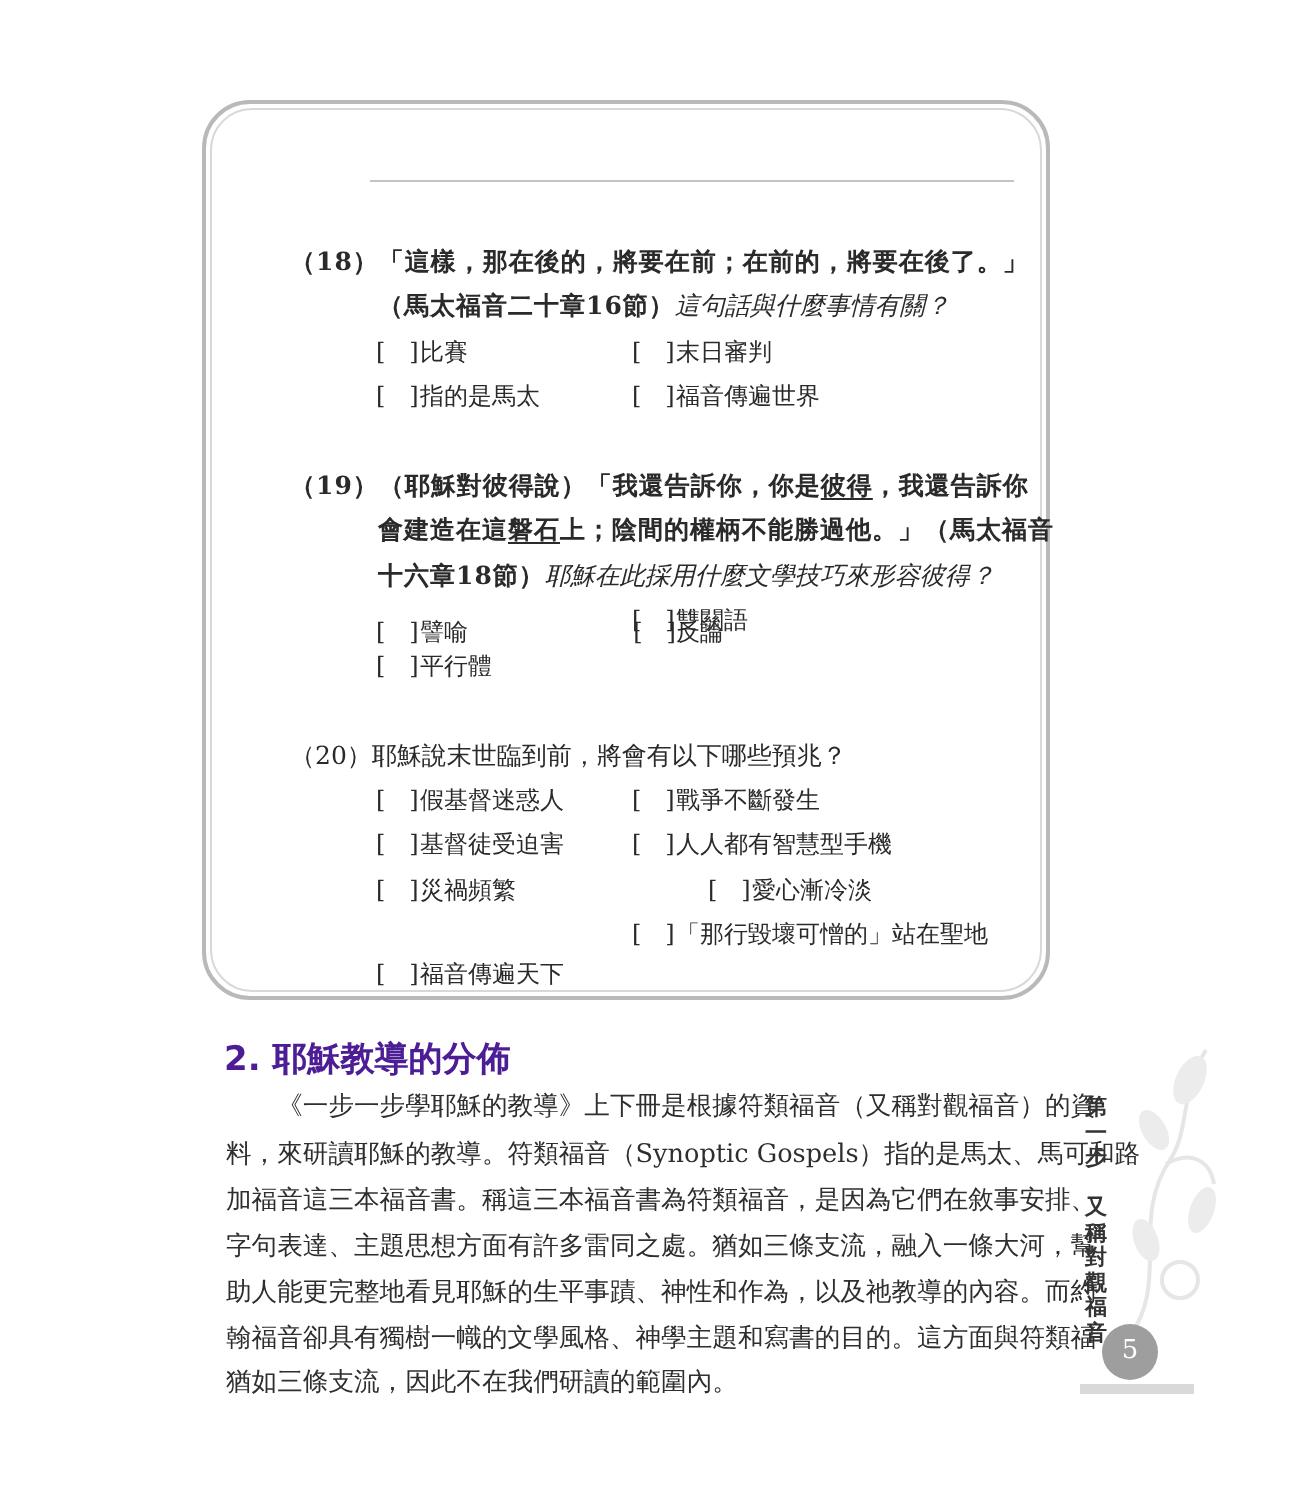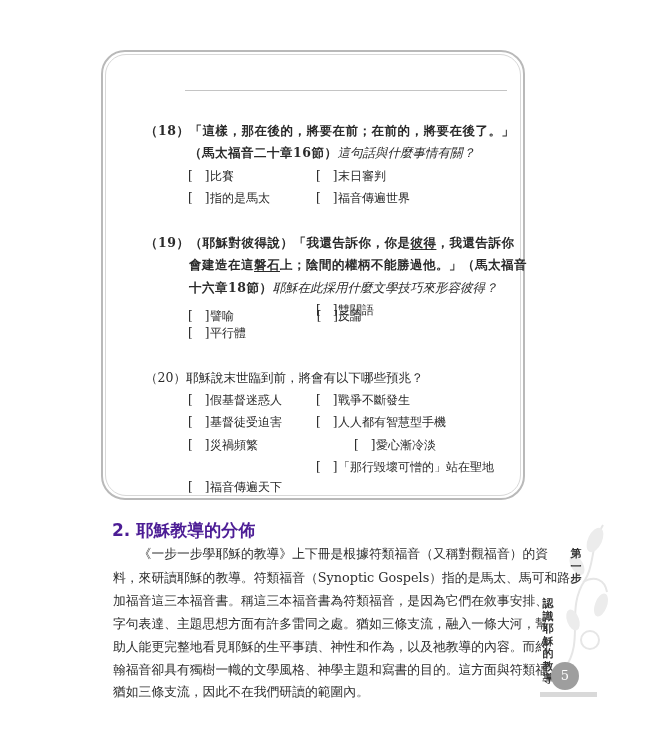--- a/index.html
+++ b/index.html
@@ -90,16 +90,16 @@
   <g fill="#ececec" stroke="#e6e6e6" stroke-width="2">
     <path d="M10 148 C 30 120, 10 90, 30 60 C 40 45, 35 25, 48 5" fill="none"></path>
     <path d="M28 62 C 40 55, 50 60, 52 72" fill="none"></path>
     <ellipse cx="40" cy="20" rx="7" ry="13" transform="rotate(25 40 20)" stroke="none"></ellipse>
     <ellipse cx="22" cy="45" rx="6" ry="11" transform="rotate(-30 22 45)" stroke="none"></ellipse>
     <ellipse cx="46" cy="85" rx="6" ry="12" transform="rotate(20 46 85)" stroke="none"></ellipse>
     <ellipse cx="18" cy="100" rx="6" ry="11" transform="rotate(-20 18 100)" stroke="none"></ellipse>
     <circle cx="35" cy="120" r="9" fill="none"></circle>
   </g>
 </svg>
-<div class="side-text" style="top:548px;margin-left:28px;">第一步</div>
-<div class="side-text" style="top:598px;">認識耶穌的教導</div>
+<div class="side-text" style="top:548px;">第一步</div>
+<div class="side-text" style="top:598px;">又稱對觀福音</div>
 <div class="page-num">5</div>
 <div class="page-bar"></div>
 
 </body></html>

